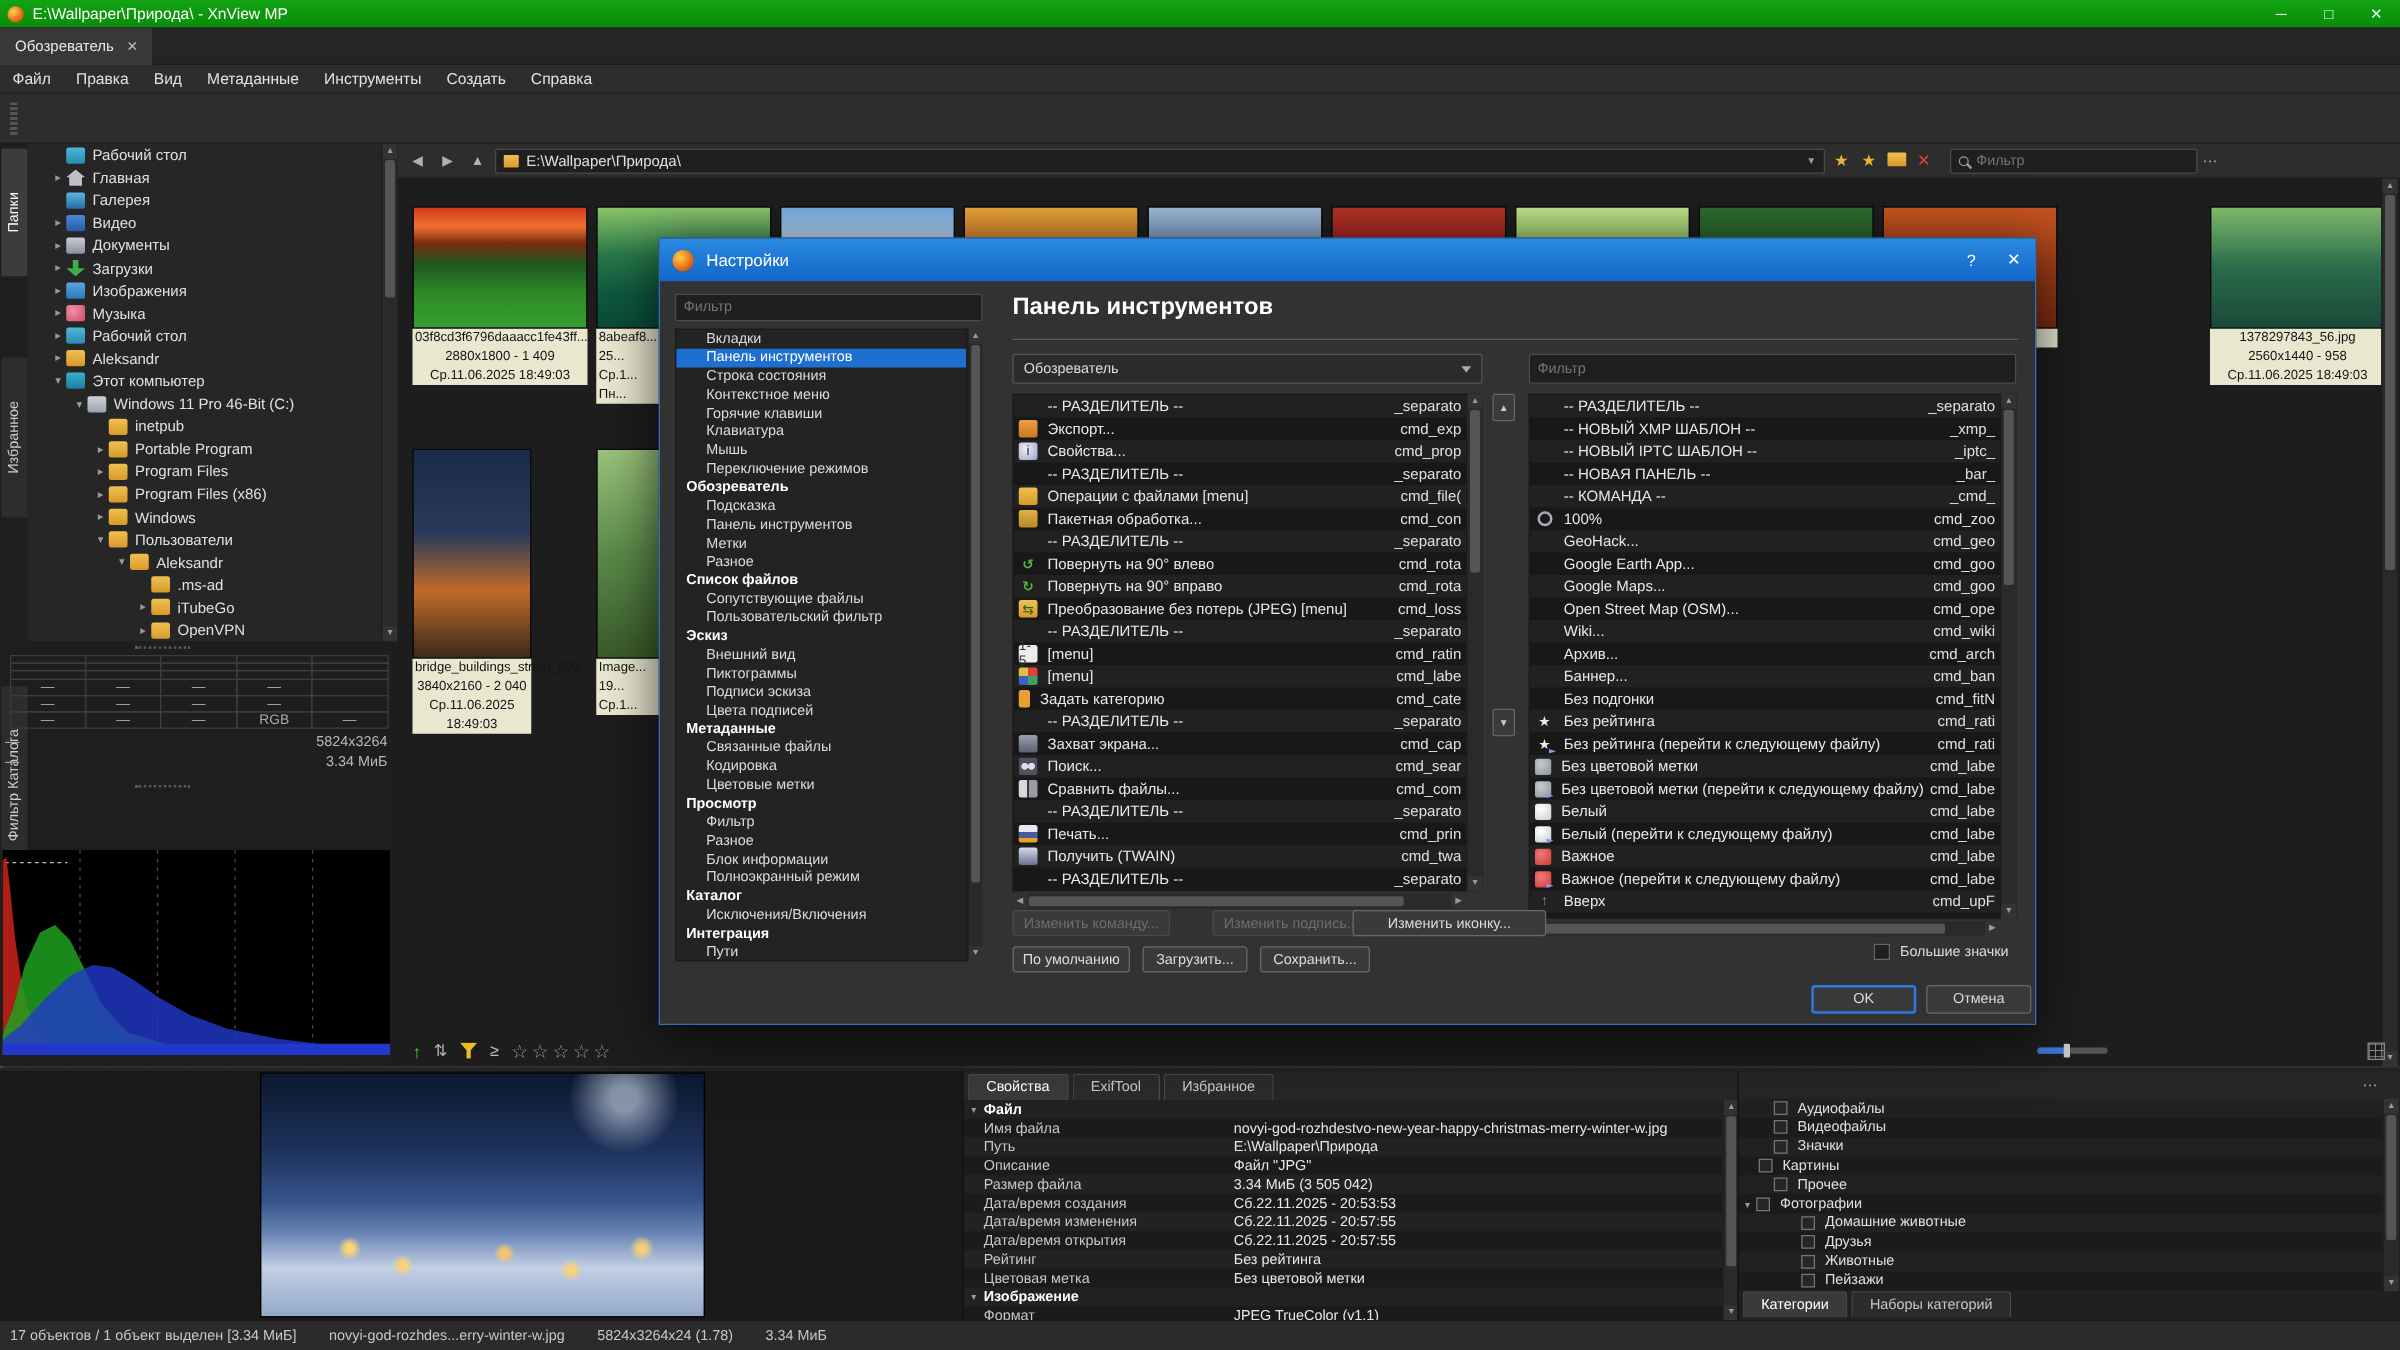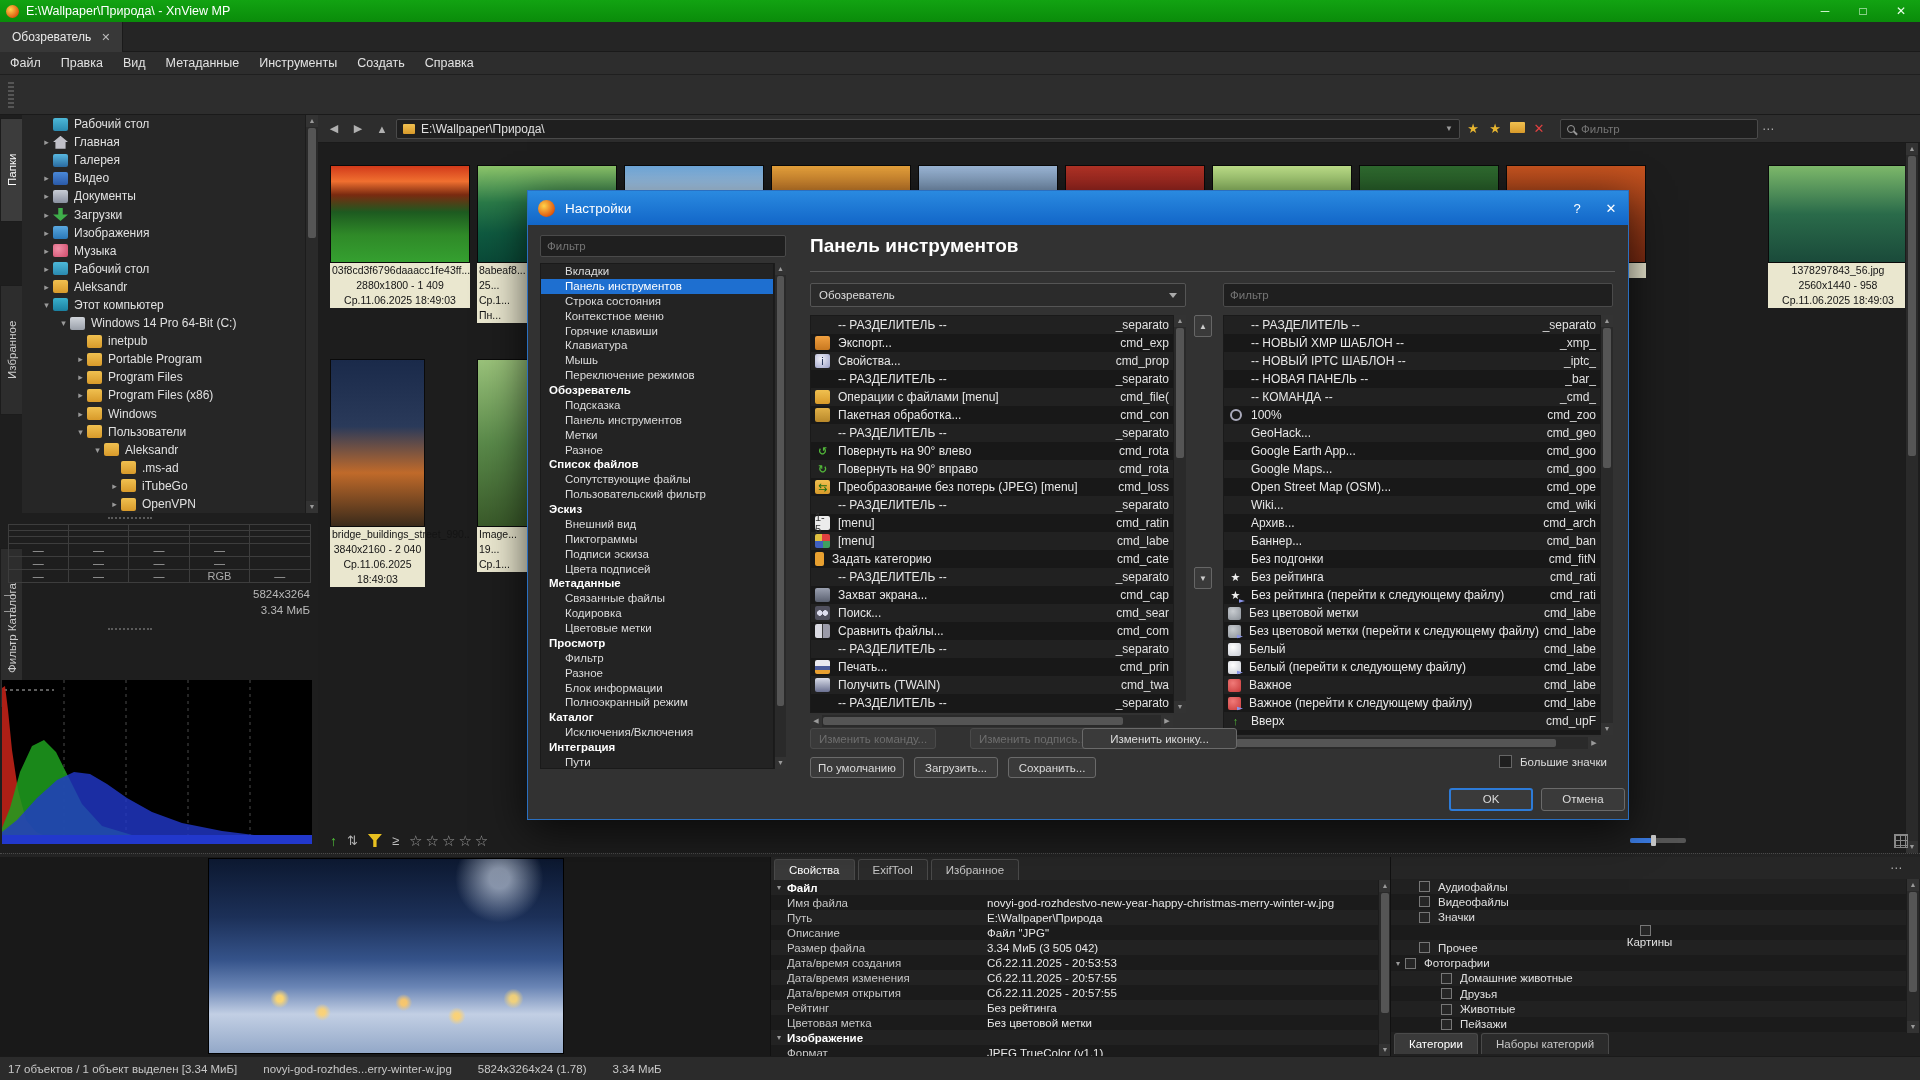--- a/index.html
+++ b/index.html
@@ -301,21 +301,21 @@
         <span>Aleksandr</span>
       </div>
       <div class="tree-row" style="padding-left: 18px;">
         <span class="exp">▾</span>
         <span class="ic ic-computer"></span>
         <span>Этот компьютер</span>
       </div>
       <div class="tree-row" style="padding-left: 35px;">
         <span class="exp">▾</span>
         <span class="ic ic-drive"></span>
-        <span>Windows 14 Pro 64-Bit (C:)</span>
+        <span>Windows 11 Pro 46-Bit (C:)</span>
       </div>
       <div class="tree-row" style="padding-left: 52px;">
         <span class="exp"></span>
         <span class="ic ic-folder"></span>
         <span>inetpub</span>
       </div>
       <div class="tree-row" style="padding-left: 52px;">
         <span class="exp">▸</span>
         <span class="ic ic-folder"></span>
         <span>Portable Program</span>
@@ -687,21 +687,21 @@
         <div class="cat-row" style="padding-left: 14px;">
           <span class="exp"></span>
           <span class="cb"></span>
           <span>Видеофайлы</span>
         </div>
         <div class="cat-row" style="padding-left: 14px;">
           <span class="exp"></span>
           <span class="cb"></span>
           <span>Значки</span>
         </div>
-        <div class="cat-row" style="padding-left: 2px; flex-direction: column;">
+        <div class="cat-row" style="padding-left: 2px;">
           <span class="exp"></span>
           <span class="cb"></span>
           <span>Картины</span>
         </div>
         <div class="cat-row" style="padding-left: 14px;">
           <span class="exp"></span>
           <span class="cb"></span>
           <span>Прочее</span>
         </div>
         <div class="cat-row" style="padding-left: 0px;">

